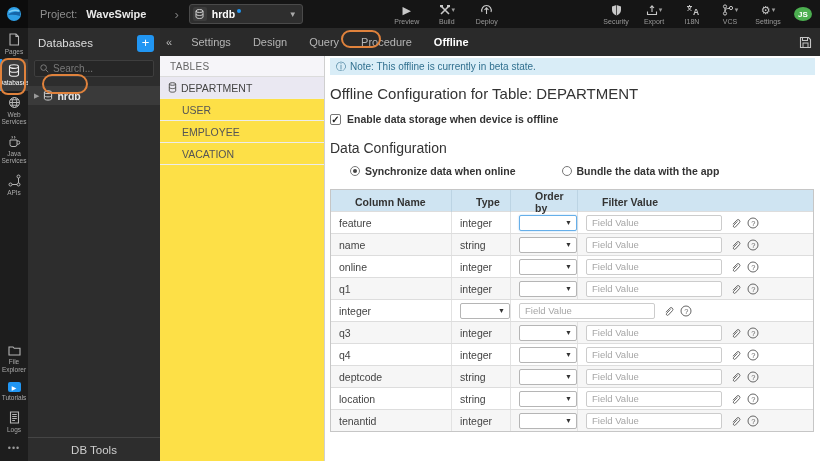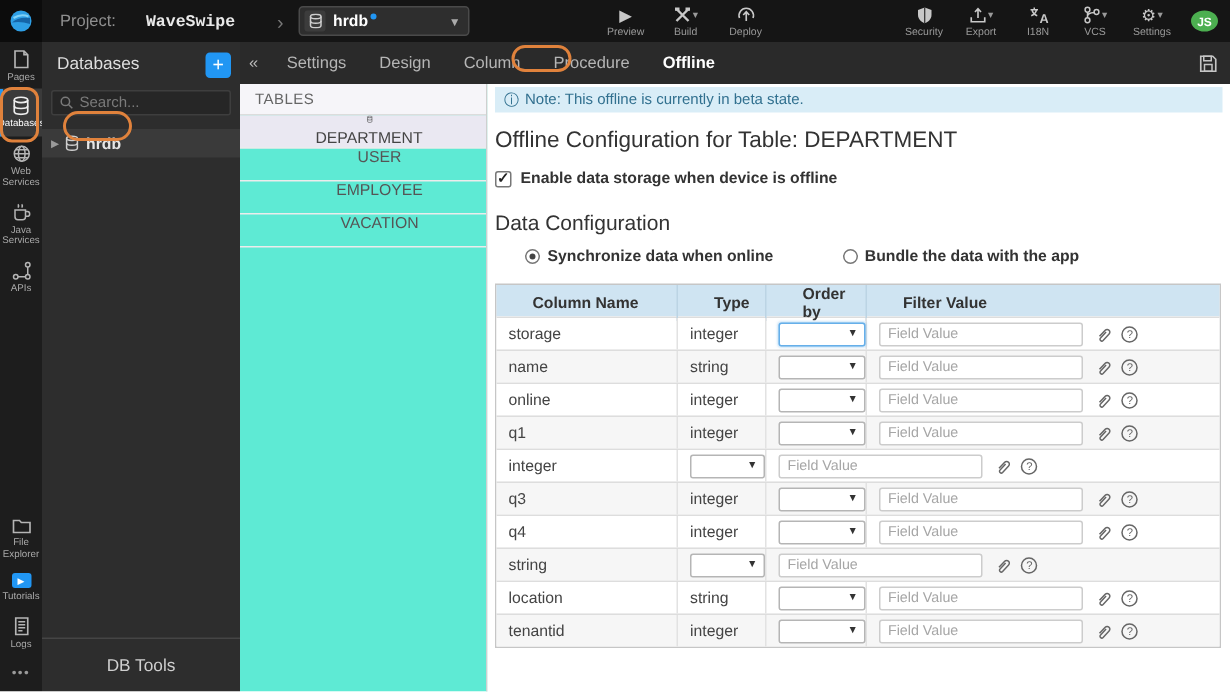--- a/index.html
+++ b/index.html
@@ -5,21 +5,21 @@
   * { margin:0; padding:0; box-sizing:border-box; }
   html,body { width:820px; height:461px; overflow:hidden; background:#fff;
     font-family:"Liberation Sans", sans-serif; }
   .page { position:relative; width:820px; height:461px; display:flex; flex-direction:column; }
 
   
   .topbar { height:28px; background:#151515; display:flex; align-items:center; flex:0 0 28px; }
   .logo { width:28px; height:28px; background:#0c0c0c; display:flex; align-items:center; justify-content:center; }
   .project { margin-left:12px; font-size:11px; white-space:nowrap; }
   .p-label { color:#8f8f8f; }
-  .p-name { color:#e9e9e9; font-weight:700; margin-left:20px;font-family:Liberation Mono, monospace; }
+  .p-name { color:#e9e9e9; font-weight:700; margin-left:9px; }
   .crumb { color:#777; font-size:13px; margin:0 10px 0 28px; }
   .db-select { height:20px; width:114px; background:#2e2e2e; border:1px solid #4a4a4a; border-radius:3px;
     display:flex; align-items:center; padding:0 5px 0 3px; cursor:pointer; }
   .db-ico { width:14px; height:14px; background:#3c3c3c; border-radius:2px; display:flex; align-items:center; justify-content:center; }
   .db-select .name { color:#fff; font-size:10.5px; font-weight:700; margin-left:5px; }
   .dirty-dot { width:4px; height:4px; border-radius:50%; background:#2196f3; margin:-6px 0 0 2px; }
   .db-select .caret { margin-left:auto; color:#aaa; font-size:8px; }
   .tools-left { display:flex; margin-left:88px; gap:8px; }
   .tools-right { display:flex; margin-left:auto; gap:6px; align-items:center; }
   .tool { display:flex; flex-direction:column; align-items:center; width:32px; cursor:pointer; }
@@ -48,40 +48,40 @@
   .dp-head { height:30px; display:flex; align-items:center; padding:0 6px 0 10px; }
   .dp-title { color:#dedede; font-size:11.5px; }
   .add-btn { margin-left:auto; width:17px; height:17px; background:#2196f3; border-radius:3px; color:#fff;
     font-size:13px; line-height:15px; text-align:center; cursor:pointer; }
   .dp-search { height:17px; margin:2px 6px 0; background:#262626; border:1px solid #3e3e3e; border-radius:2px;
     display:flex; align-items:center; padding:0 5px; gap:4px; color:#7a7a7a; font-size:10px; cursor:text; }
   .dp-item { height:19px; margin-top:9px; background:#3a3a3a; display:flex; align-items:center; padding-left:6px; gap:4px; cursor:pointer; }
   .dp-item .tri { color:#9a9a9a; font-size:7px; }
   .dp-item .nm { color:#e6e6e6; font-size:10.5px; font-weight:700; }
   .dp-spacer { flex:1 1 auto; }
-  .dp-foot { height:36px; border-top:1px solid #454545; display:flex; align-items:center; justify-content:center;
+  .dp-foot { height:24px; border-top:1px solid #454545; display:flex; align-items:center; justify-content:center;
     color:#cfcfcf; font-size:11.5px; cursor:pointer; }
 
   
   .workarea { flex:1 1 auto; display:flex; flex-direction:column; min-width:0; }
   .tabbar { height:28px; background:#2a2a2a; display:flex; align-items:center; flex:0 0 28px; }
   .collapse-btn { color:#bbb; font-size:11px; padding:0 8px 0 6px; cursor:pointer; }
   .tab { color:#b5b5b5; font-size:11px; padding:0 11px; line-height:28px; cursor:pointer; white-space:nowrap; }
   .tab.active { color:#fff; font-weight:700; }
   .tab-spacer { flex:1 1 auto; }
   .save-btn { margin-right:8px; cursor:pointer; display:flex; }
 
   .content { display:flex; flex:1 1 auto; min-height:0; }
 
   
-  .tablespanel { width:165px; background:#5eead4; border-right:1px solid #cfcfcf; flex:0 0 165px; }
+  .tablespanel { width:165px; background:#fde047; border-right:1px solid #cfcfcf; flex:0 0 165px; }
   .tp-head { height:21px; background:#f6f5f9; border-bottom:1px solid #dcdcdc; display:flex; align-items:center;
     padding-left:10px; font-size:10px; color:#666; letter-spacing:.3px; }
   .tp-item { height:22px; display:flex; align-items:center; padding-left:22px; font-size:10.5px; color:#555;
-    border-bottom:1px solid #ececec; cursor:pointer;flex-direction:column; }
+    border-bottom:1px solid #ececec; cursor:pointer; }
   .tp-item.selected { background:#eae8f2; padding-left:8px; gap:4px; color:#444; }
 
   
   .main { flex:1 1 auto; background:#fff; padding:2px 5px 0 5px; min-width:0; }
   .note { height:17px; background:#d9edf7; display:flex; align-items:center; gap:4px; padding-left:6px;
     color:#31708f; font-size:10px; }
   .note .i { font-size:10px; }
   .title { font-size:15px; color:#333; font-weight:400; margin-top:10px; }
   .chkrow { margin-top:11px; display:flex; align-items:center; gap:6px; font-size:10.5px; color:#333; font-weight:700; }
   .chk { width:11px; height:11px; border:1px solid #777; border-radius:2px; background:#fff; color:#222;
@@ -312,21 +312,21 @@
       </div>
       <div class="dp-spacer"></div>
       <div class="dp-foot">DB Tools</div>
     </div>
 
     <div class="workarea">
       <div class="tabbar">
         <span class="collapse-btn">«</span>
         <span class="tab">Settings</span>
         <span class="tab">Design</span>
-        <span class="tab">Column</span>
+        <span class="tab">Query</span>
         <span class="tab">Procedure</span>
         <span class="tab active">Offline</span>
         <span class="tab-spacer"></span>
         <span class="save-btn">
           <svg width="13" height="13" viewBox="0 0 13 13">
               <path d="M1.5 1.5 H9.5 L11.5 3.5 V11.5 H1.5 Z" fill="none" stroke="#c5c5c5" stroke-width="1.1"></path>
               <rect x="3.5" y="1.5" width="5" height="3" fill="none" stroke="#c5c5c5" stroke-width="1"></rect>
               <rect x="4" y="7" width="5" height="4.5" fill="none" stroke="#c5c5c5" stroke-width="1"></rect>
             </svg>
         </span>
@@ -380,21 +380,21 @@
           <div class="cfg">
             <div class="chead">
               <div class="cc">Column Name</div>
               <div class="cc">Type</div>
               <div class="cc">Order by</div>
               <div class="cc">Filter Value</div>
             </div>
             <div>
   <div class="crow">
     <div class="cc">
-                    <span class="c-name">storage</span>
+                    <span class="c-name">feature</span>
                   </div>
     <div class="cc">
                     <span class="c-type">integer</span>
                   </div>
     <div class="cc">
       <span class="sel focus">
                       <span class="caret">▼</span>
                     </span>
     </div>
     <div class="cc">
@@ -558,20 +558,23 @@
                       </svg>
         <svg width="12" height="12" viewBox="0 0 12 12">
                         <circle cx="6" cy="6" r="5" fill="none" stroke="#666"></circle>
                         <text x="4.2" y="8.6" font-size="7.5" fill="#666" font-family="Liberation Sans, sans-serif">?</text>
                       </svg>
       </span>
     </div>
   </div>
 
   <div class="crow alt">
+    <div class="cc">
+                    <span class="c-name">deptcode</span>
+                  </div>
     <div class="cc">
                     <span class="c-type">string</span>
                   </div>
     <div class="cc">
       <span class="sel">
                       <span class="caret">▼</span>
                     </span>
     </div>
     <div class="cc">
       <input class="fv" placeholder="Field Value" style="">

